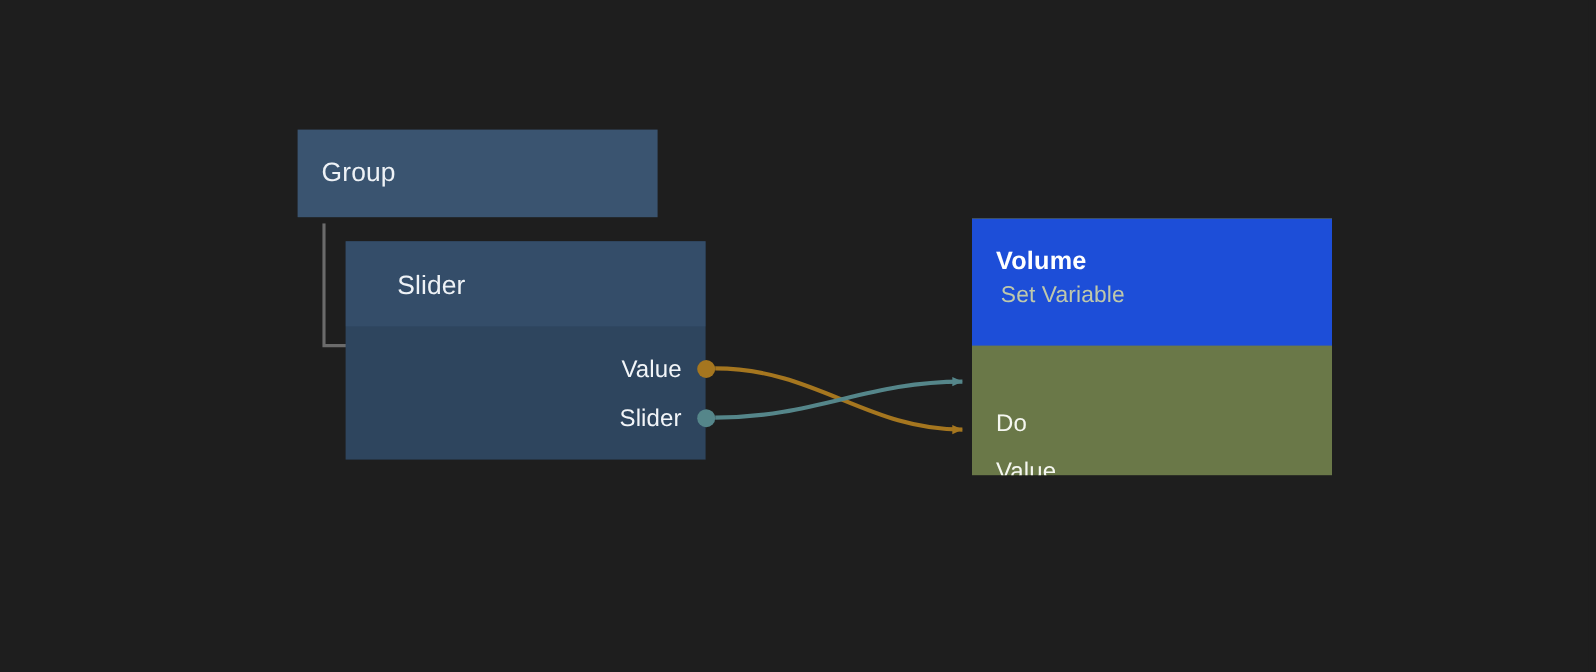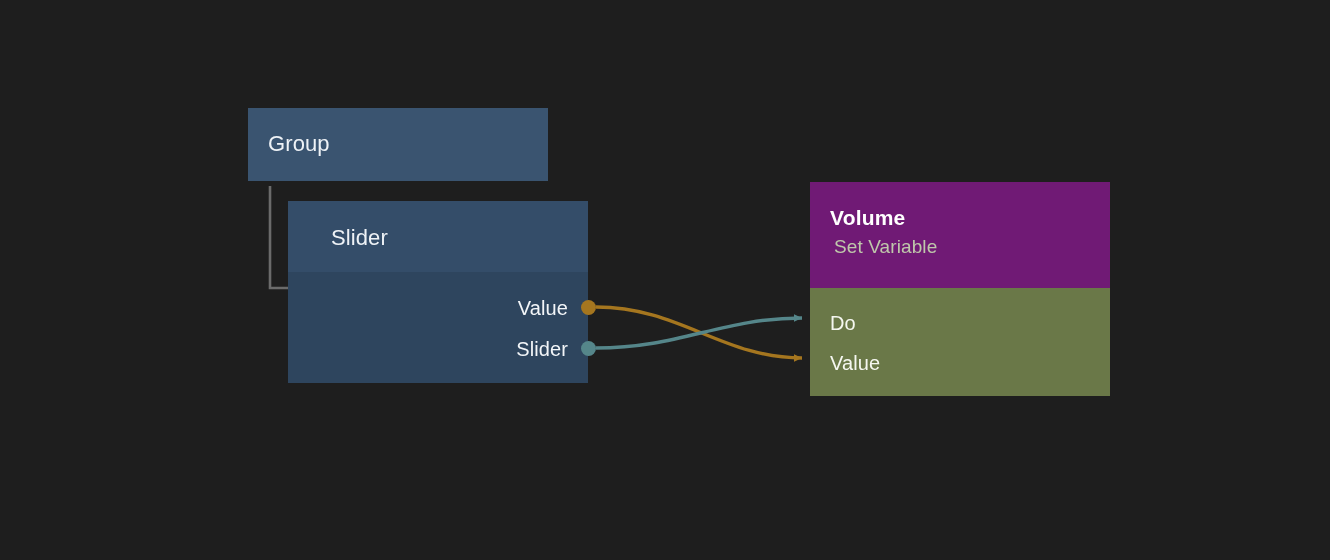--- a/index.html
+++ b/index.html
@@ -118,21 +118,21 @@
   
   #volume-node {
     left: 810px;
     top: 182px;
     width: 300px;
     height: 214px;
     background: #6a7848;
   }
   #volume-node .node-header {
     height: 106px;
-    background: #701a75;
+    background: #1d4ed8;
     position: relative;
   }
   .volume-title {
     position: absolute;
     left: 20px;
     top: 24px;
     font-size: 21px;
     font-weight: bold;
     color: #ffffff;
     letter-spacing: 0.2px;
@@ -148,20 +148,21 @@
     white-space: nowrap;
   }
   #volume-node .node-body {
     height: 108px;
     position: relative;
   }
   .in-port-row {
     position: absolute;
     left: 20px;
     white-space: nowrap;
+    margin-top: 30px;
   }
   .in-port-label {
     font-size: 20px;
     color: #f5f7f0;
     letter-spacing: 0.1px;
   }
 
   
   #edge-layer {
     position: absolute;

